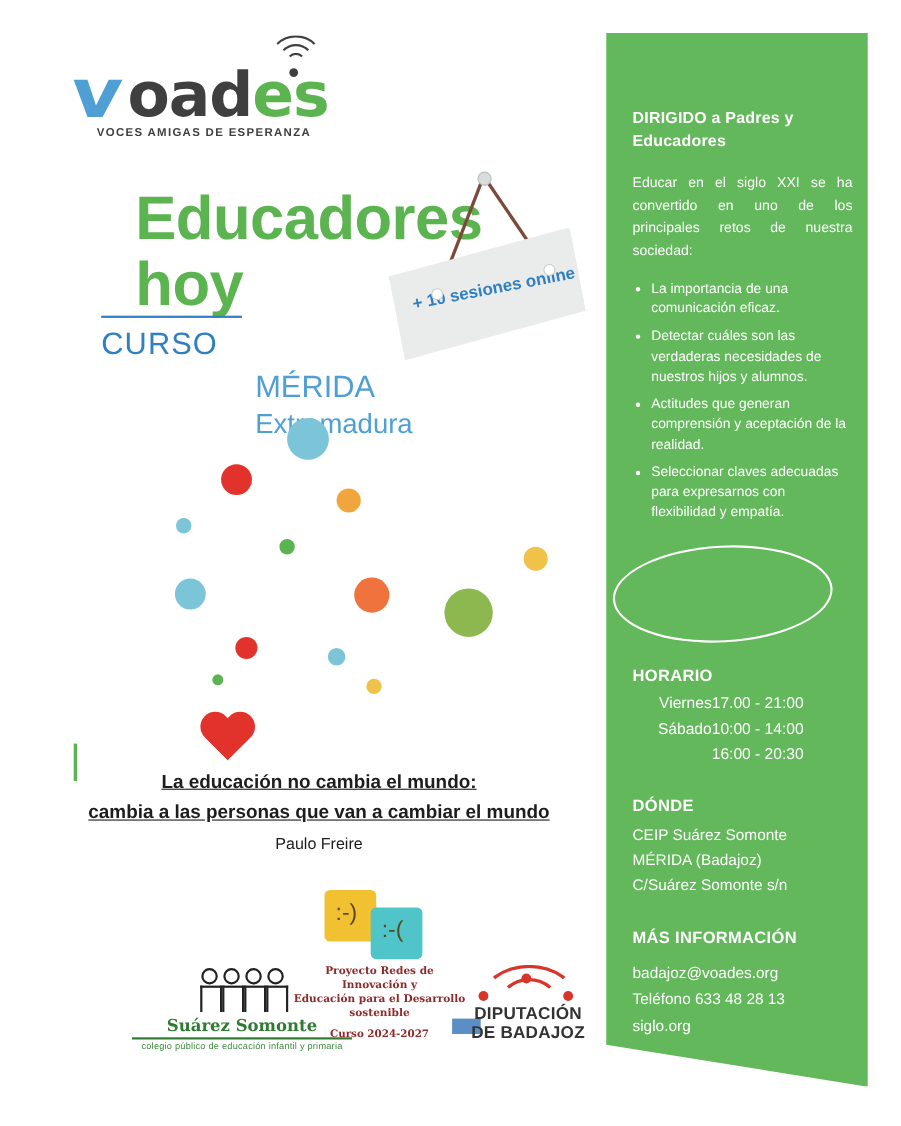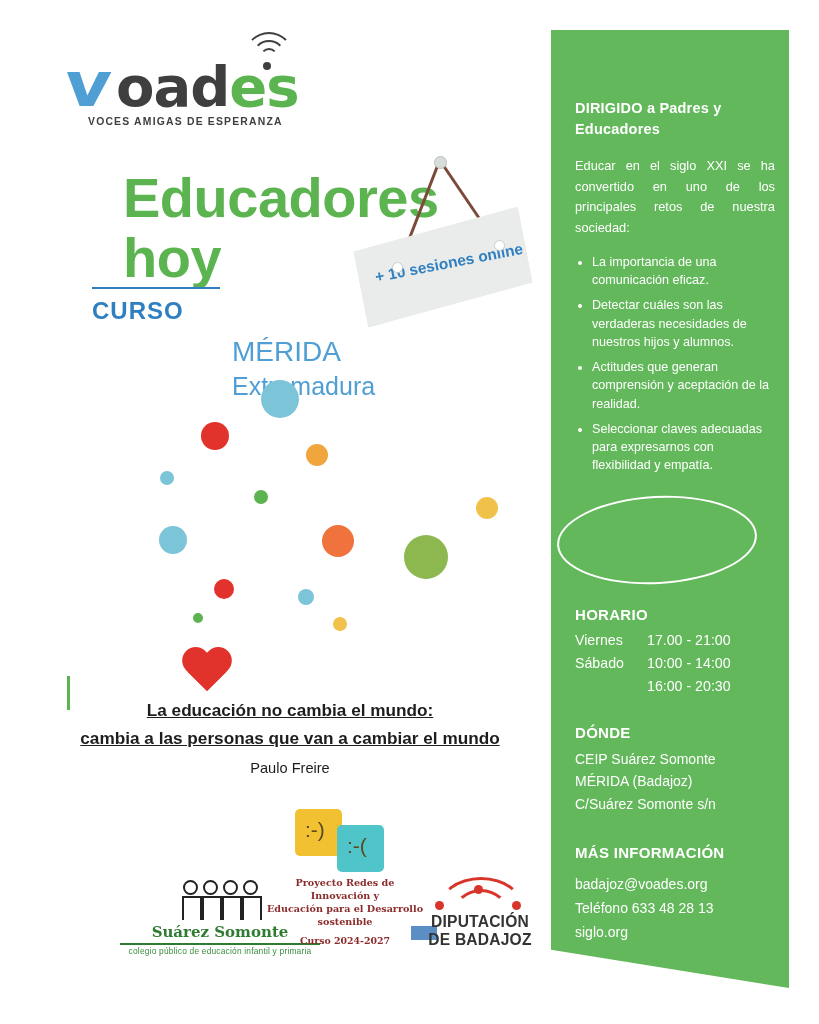--- a/index.html
+++ b/index.html
@@ -83,21 +83,21 @@
   .cuando-text {
     position: relative;
     padding-top: 4px;
   }
   .cuando-date {
     font-size: 14.5px;
     margin-top: 6px;
   }
 
   .horario-block { margin-top: 22px; }
-  .horario-rows { margin-top: 6px; }
+  .horario-rows { margin-top: 6px; text-align: right; }
   .horario-row {
     display: flex;
     font-size: 14.2px;
     line-height: 1.62;
   }
   .horario-day { width: 72px; }
   .horario-time { }
 
   .donde-block { margin-top: 26px; }
   .donde-lines { margin-top: 7px; }
@@ -161,22 +161,22 @@
     line-height: 1.08;
     font-weight: bold;
     color: #5cb450;
     letter-spacing: -0.5px;
     margin-left: 31px;
   }
   .curso-label {
     position: absolute;
     top: 297px;
     left: 92px;
-    font-size: 24px;
-    font-weight: bold;
+    font-size: 28px;
+    font-weight: normal;
     color: #2f7fc1;
     letter-spacing: 1px;
   }
   .curso-rule {
     position: absolute;
     top: 287px;
     left: 92px;
     width: 128px;
     height: 2px;
     background: #2f7fc1;

